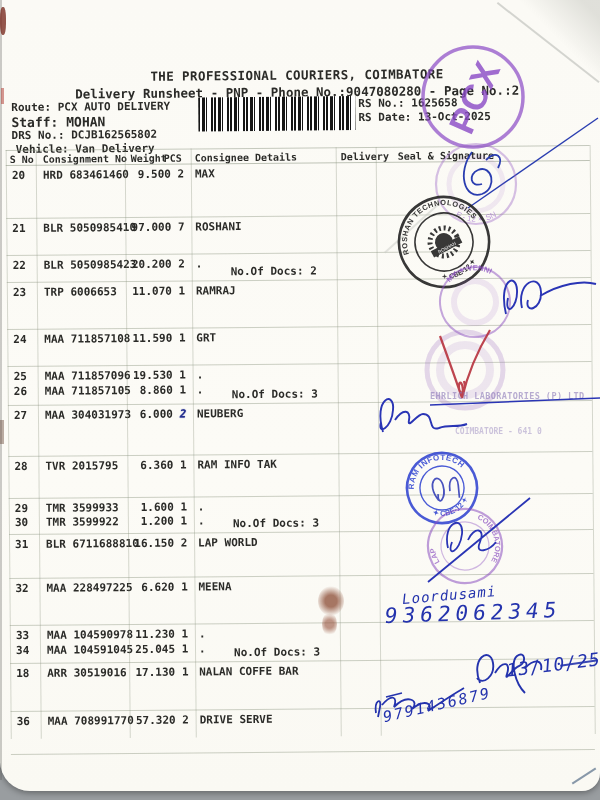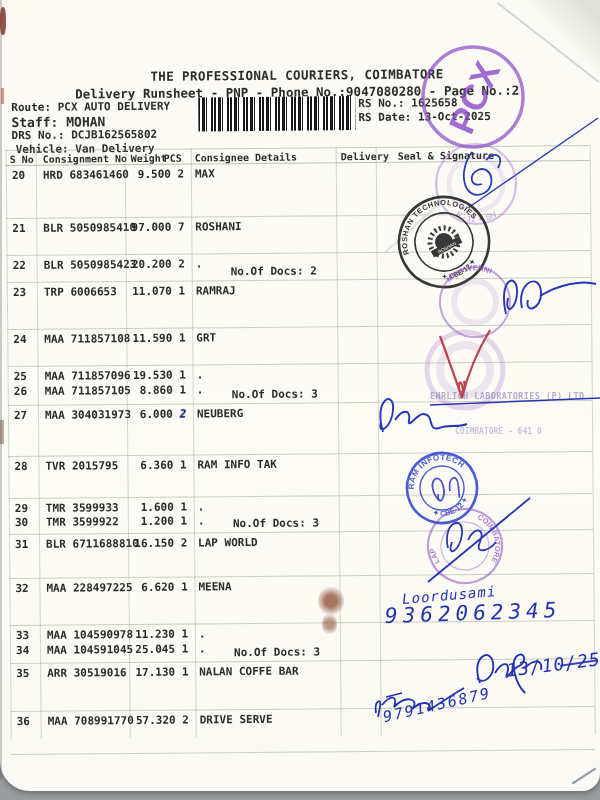--- a/index.html
+++ b/index.html
@@ -171,21 +171,21 @@
           </div>
           <div class="trow mono rb" style="height: 22px;">
             <span class="c-sno">34</span>
             <span class="c-cons">MAA 104591045</span>
             <span class="c-weight">25.045</span>
             <span class="c-pcs">1</span>
             <span class="c-consignee">.</span>
             <span class="docs">No.Of Docs: 3</span>
           </div>
           <div class="trow mono rb" style="height: 47px;">
-            <span class="c-sno">35</span>
+            <span class="c-sno">18</span>
             <span class="c-cons">ARR 30519016</span>
             <span class="c-weight">17.130</span>
             <span class="c-pcs">1</span>
             <span class="c-consignee">NALAN COFFE BAR</span>
           </div>
           <div class="trow mono rb" style="height: 42px;">
             <span class="c-sno">36</span>
             <span class="c-cons">MAA 708991770</span>
             <span class="c-weight">57.320</span>
             <span class="c-pcs">2</span>

